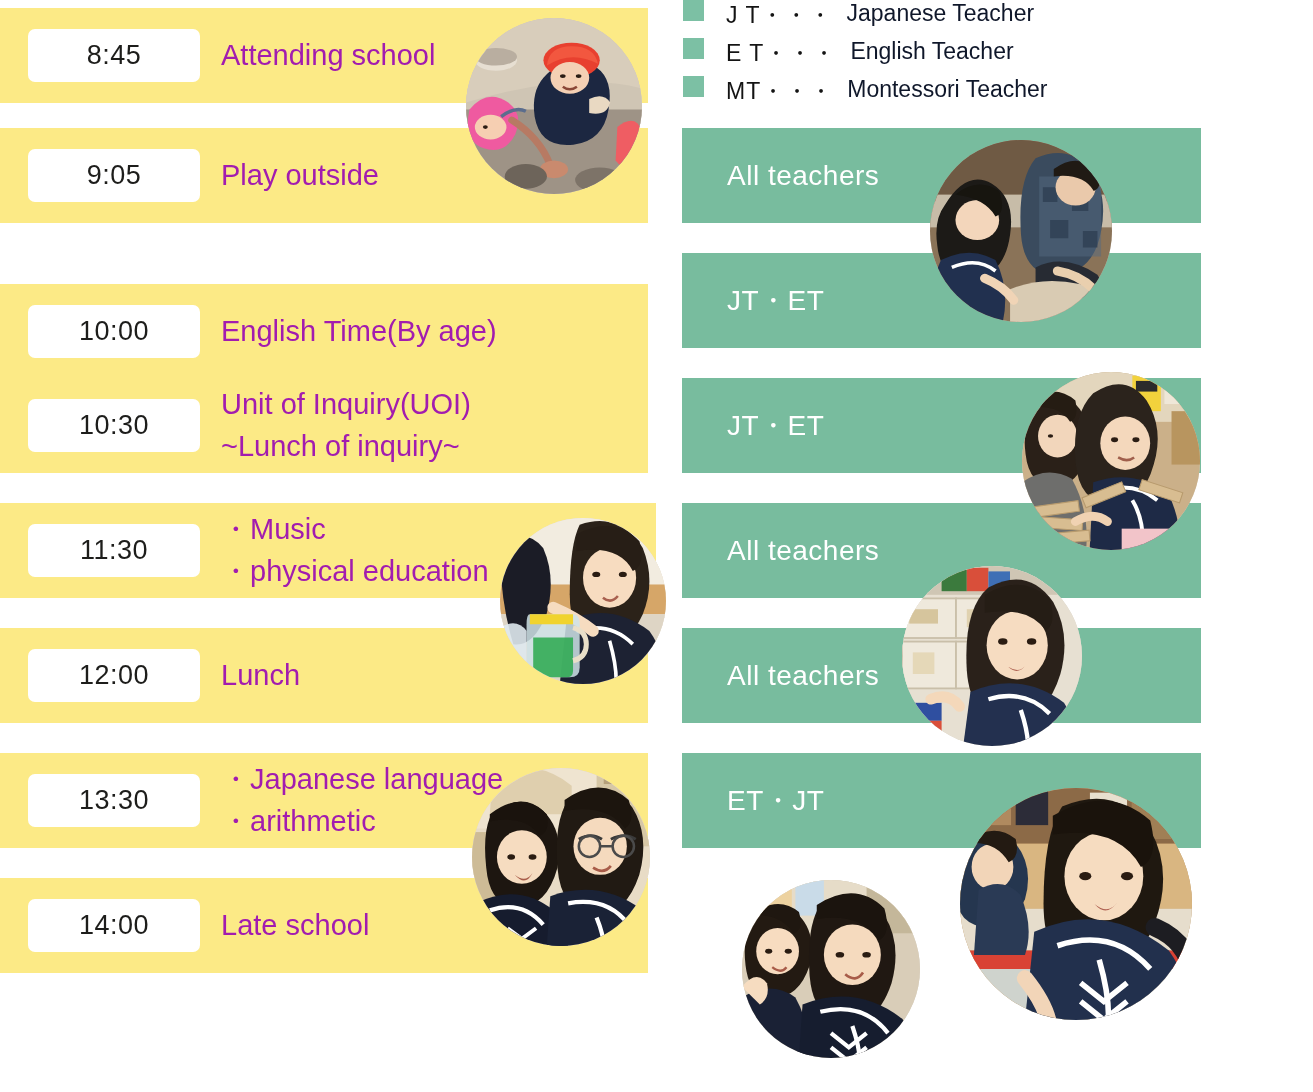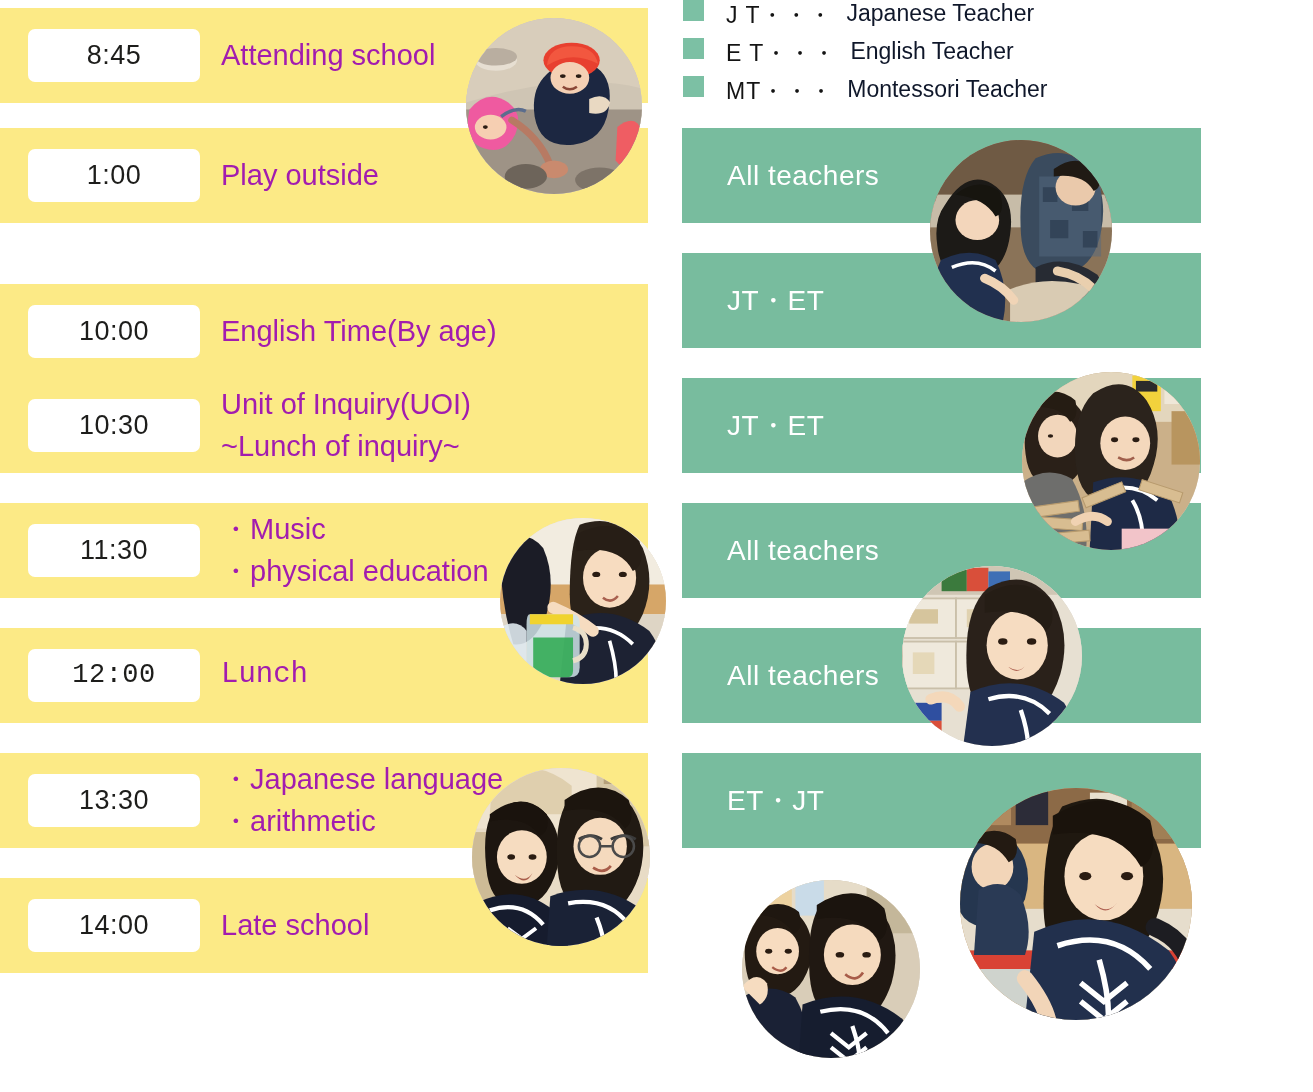--- a/index.html
+++ b/index.html
@@ -156,21 +156,21 @@
       <div class="time-chip">
         <span class="time-chip-label">8:45</span>
       </div>
       <div class="activity">
         <span class="activity-line">Attending school</span>
       </div>
     </div>
 
     <div class="schedule-row" style="top: 128px; background: rgb(252, 234, 134);">
       <div class="time-chip">
-        <span class="time-chip-label">1:00</span>
+        <span class="time-chip-label">9:05</span>
       </div>
       <div class="activity">
         <span class="activity-line">Play outside</span>
       </div>
     </div>
 
     <div class="schedule-row" style="top: 247px; background: rgb(252, 234, 134); margin-top: 37px;">
       <div class="time-chip">
         <span class="time-chip-label">10:00</span>
       </div>
@@ -182,31 +182,31 @@
     <div class="schedule-row" style="top: 378px; background: rgb(252, 234, 134);">
       <div class="time-chip">
         <span class="time-chip-label">10:30</span>
       </div>
       <div class="activity two-line">
         <span class="activity-line">Unit of Inquiry(UOI)</span>
         <span class="activity-line">~Lunch of inquiry~</span>
       </div>
     </div>
 
-    <div class="schedule-row" style="top: 503px; background: rgb(252, 234, 134);">
+    <div class="schedule-row" style="top: 503px; background: rgb(252, 234, 134); padding-left: 8px;">
       <div class="time-chip">
         <span class="time-chip-label">11:30</span>
       </div>
       <div class="activity two-line">
         <span class="activity-line">・Music</span>
         <span class="activity-line">・physical education</span>
       </div>
     </div>
 
-    <div class="schedule-row" style="top: 628px; background: rgb(252, 234, 134); font-family: Liberation Mono, monospace;">
+    <div class="schedule-row" style="top: 628px; background: rgb(252, 234, 134);">
       <div class="time-chip">
         <span class="time-chip-label">12:00</span>
       </div>
       <div class="activity">
         <span class="activity-line">Lunch</span>
       </div>
     </div>
 
     <div class="schedule-row" style="top: 753px; background: rgb(252, 234, 134);">
       <div class="time-chip">

